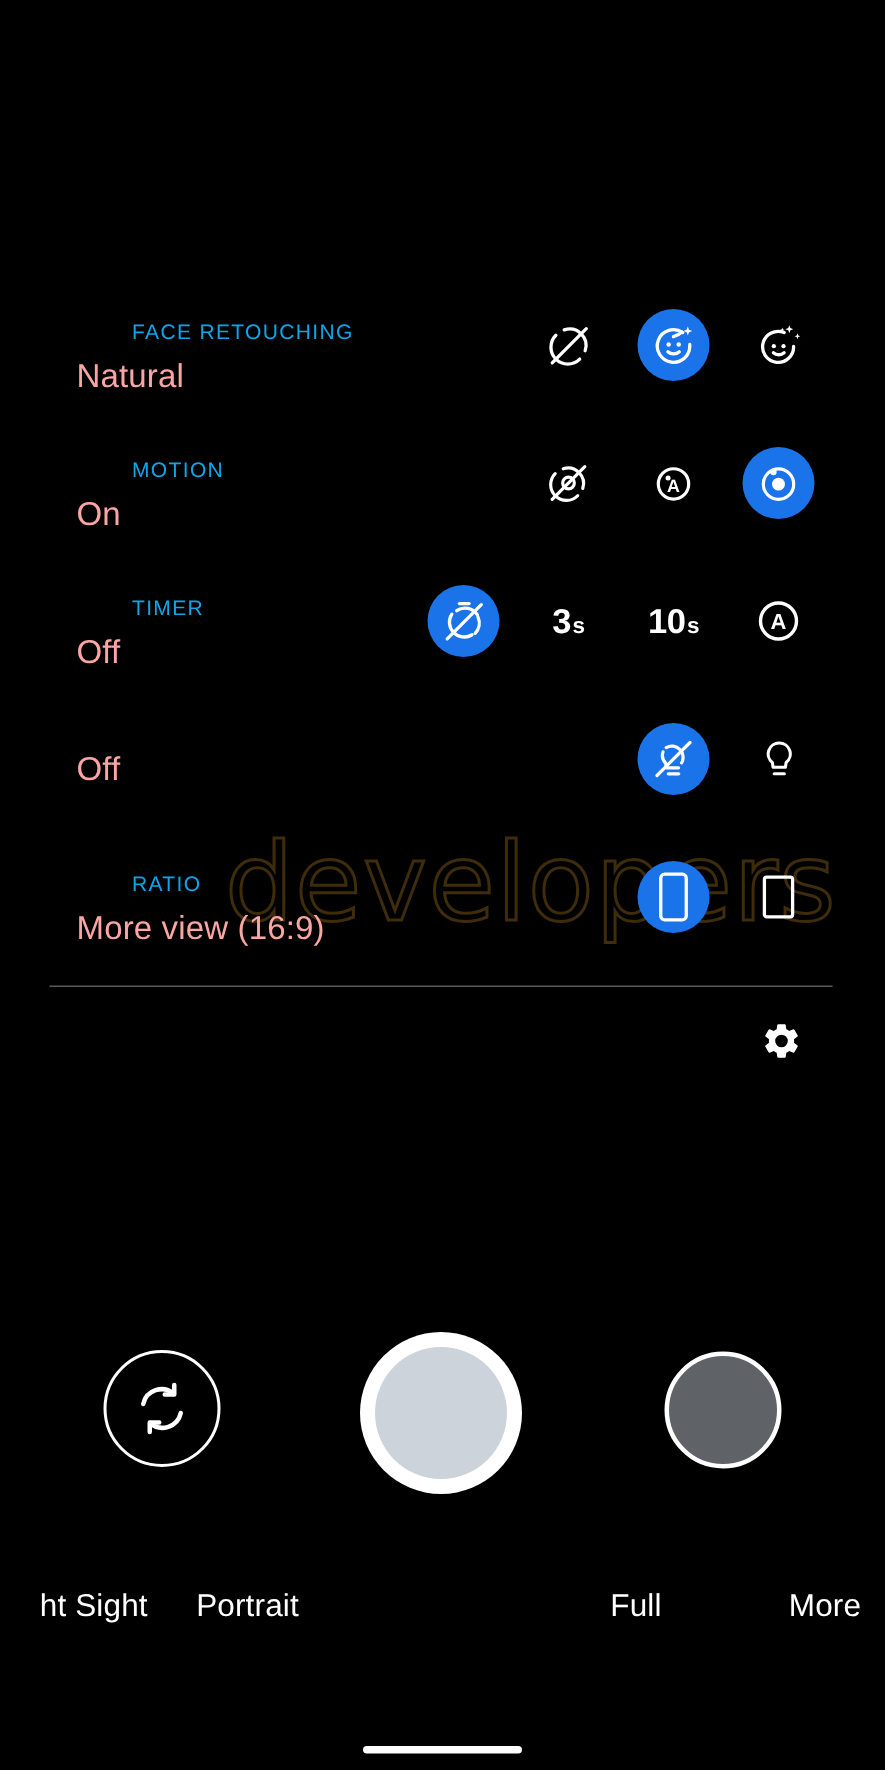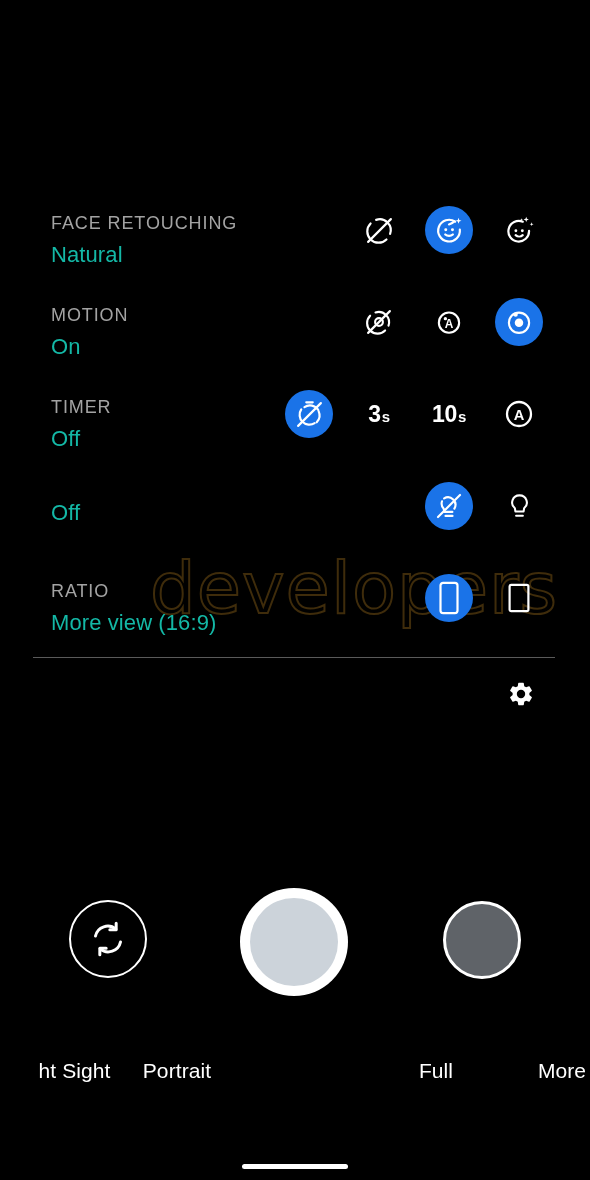--- a/index.html
+++ b/index.html
@@ -52,32 +52,33 @@
     position: relative;
     height: 92px;
   }
 
   .row-text {
     position: absolute;
     left: 51px;
     top: 14px;
   }
   .row-label {
-    font-size: 18px;
+    font-size: 14px;
     font-weight: 500;
     letter-spacing: 0.9px;
-    color: #a3a3a3;
+    color: #0ea5e9;
     line-height: 1;
     text-transform: uppercase;
+    margin-left: 37px;
   }
   .row-value {
     margin-top: 10px;
     font-size: 22px;
     font-weight: 400;
-    color: #14b8a6;
+    color: #fca5a5;
     line-height: 1.15;
     letter-spacing: 0.1px;
   }
 
   .options {
     position: absolute;
     right: 47px;
     top: 6px;
     display: flex;
     align-items: center;
@@ -191,21 +192,20 @@
   }
 
   
   .mode-tabs {
     position: absolute;
     left: 0;
     top: 1045px;
     width: 572px;
     height: 52px;
     z-index: 3;
-    margin-left: 12px;
   }
   .mode-tab {
     position: absolute;
     top: 0;
     height: 52px;
     display: flex;
     align-items: center;
     justify-content: center;
     font-size: 21px;
     color: #ffffff;

